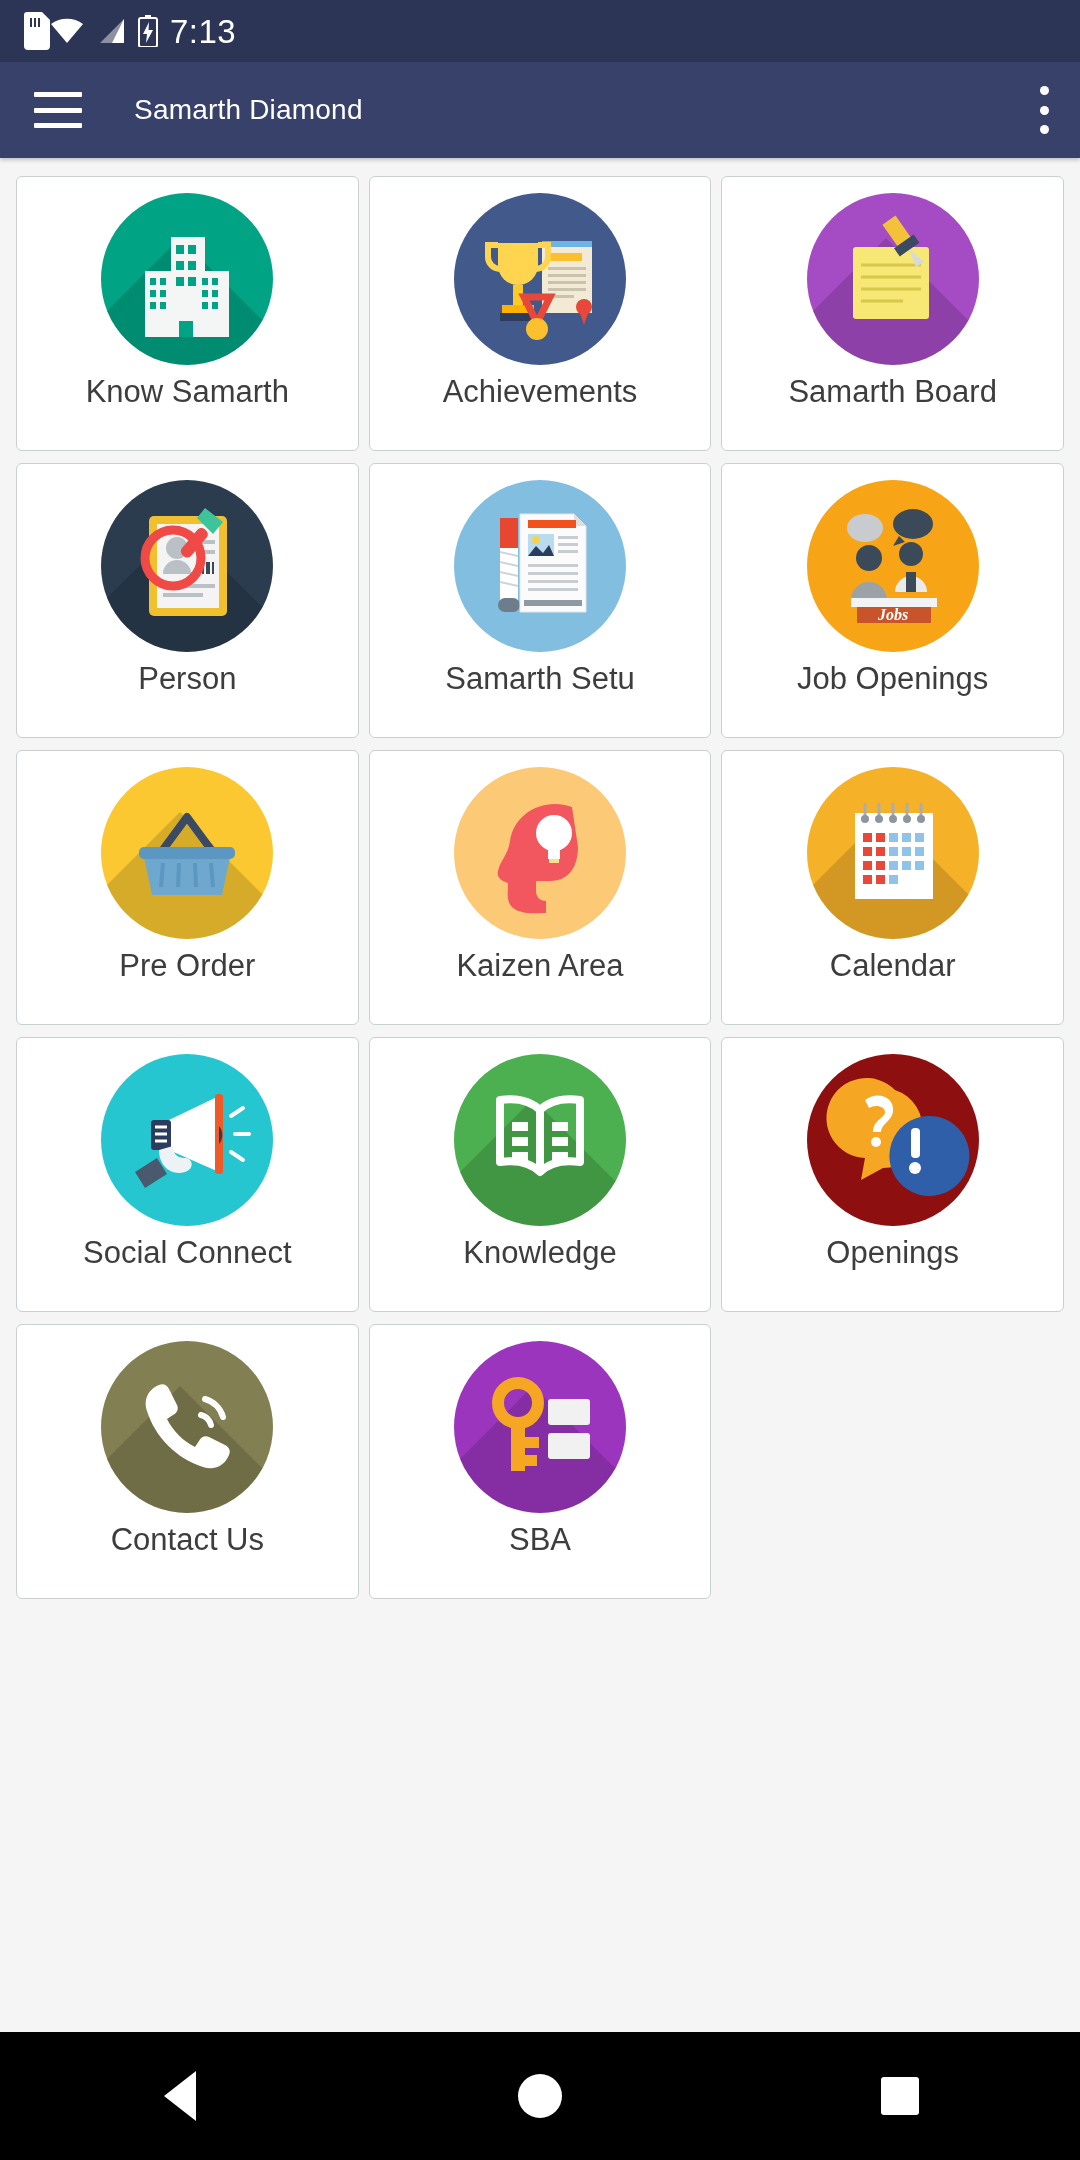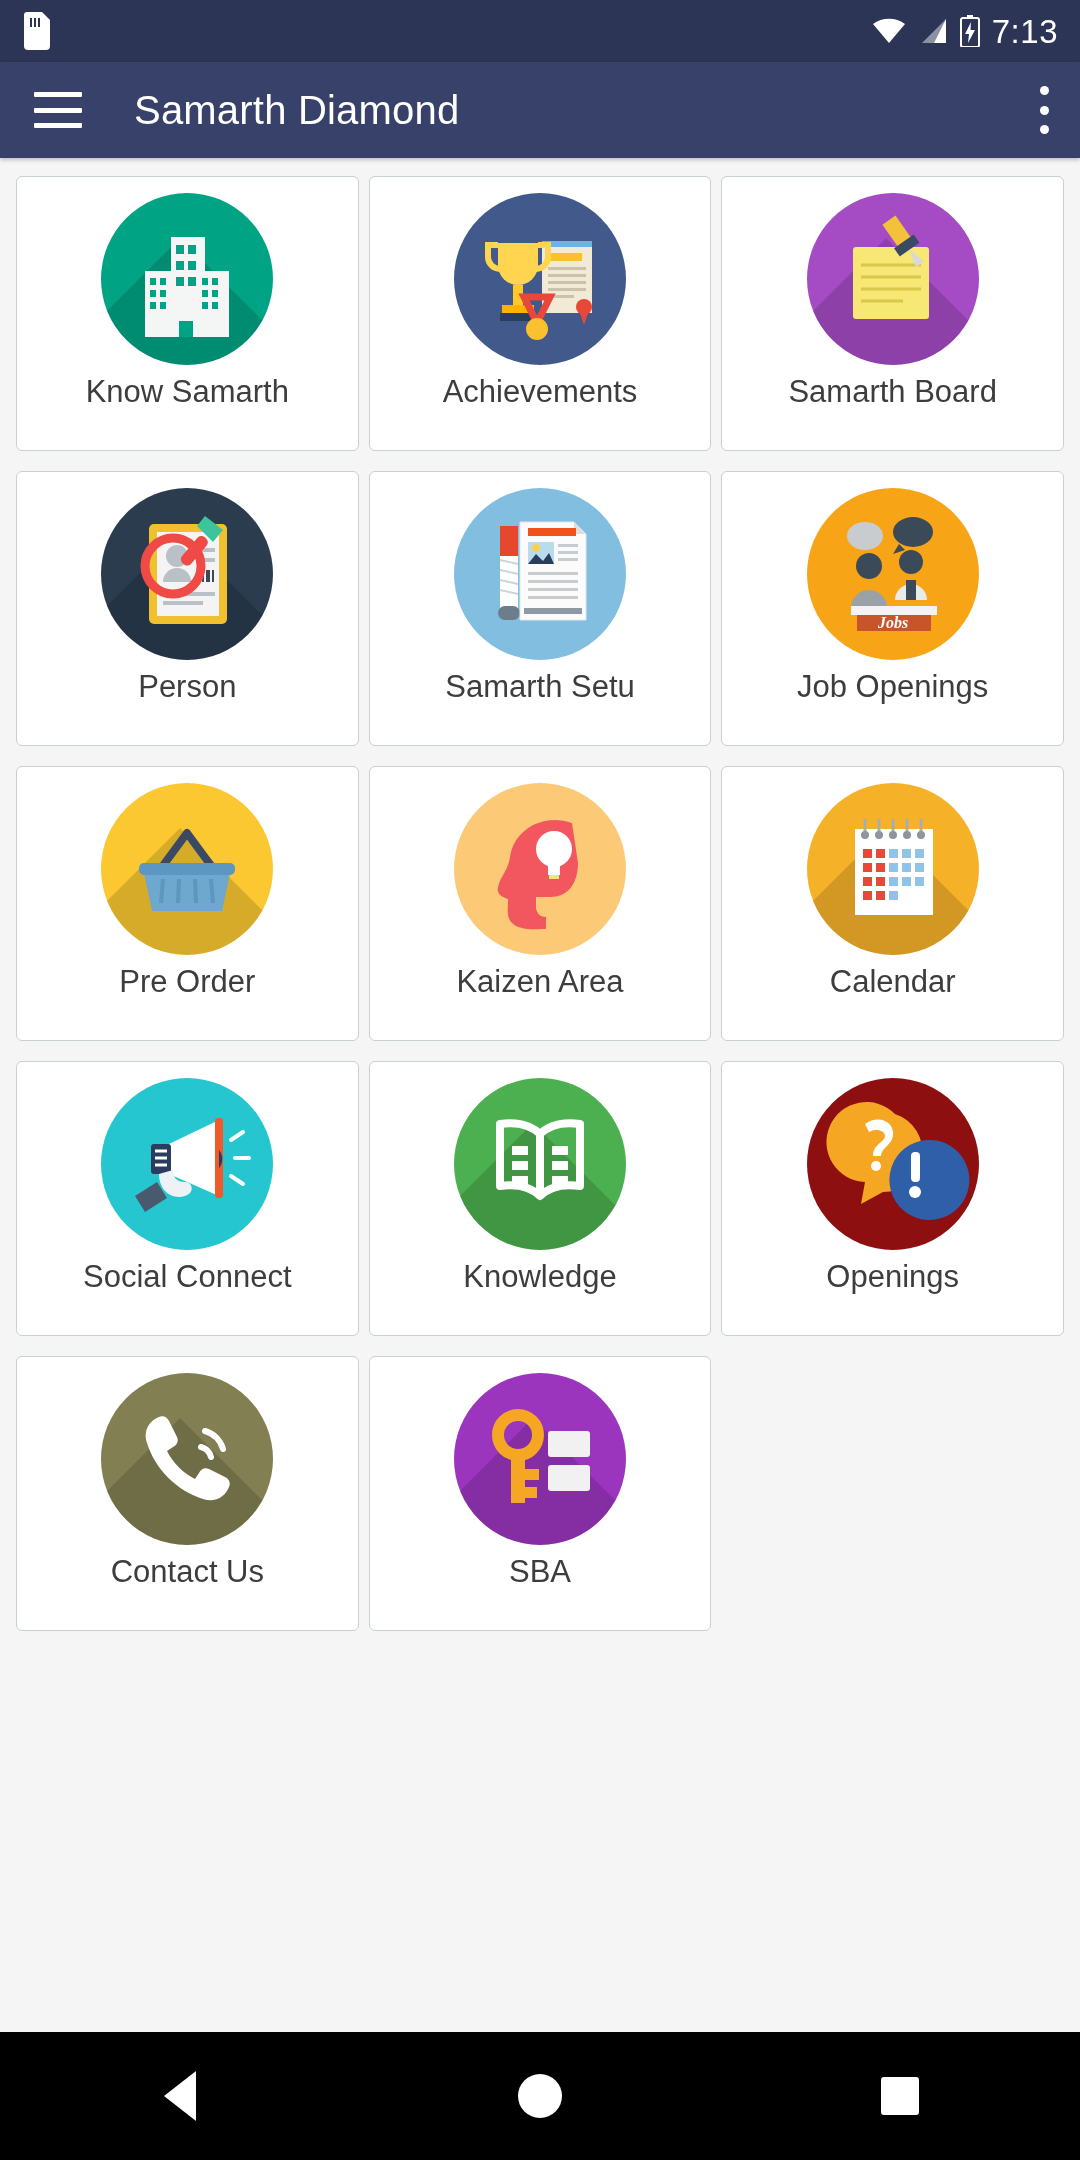--- a/index.html
+++ b/index.html
@@ -6,21 +6,21 @@
   body{
     width:1080px;height:2160px;overflow:hidden;
     font-family:"Liberation Sans", sans-serif;
     background:#f5f5f5;
   }
   .phone{position:relative;width:1080px;height:2160px;display:flex;flex-direction:column;background:#f5f5f5;}
 
   
   .statusbar{
     height:62px;flex:0 0 62px;background:#2c3556;color:#fff;
-    display:flex;align-items:center;justify-content:space-between;
+    display:flex;align-items:center;justify-content:flex-start;
     padding:0 22px 0 24px;box-sizing:border-box;
   }
   .status-left{display:flex;align-items:center;}
   .status-right{display:flex;align-items:center;gap:12px;}
   .sd-icon{width:26px;height:38px;position:relative;}
   .sd-body{position:absolute;left:0;top:0;width:26px;height:38px;background:#fff;
     border-radius:3px 3px 4px 4px;
     clip-path:polygon(0 0,18px 0,26px 8px,26px 38px,0 38px);}
   .sd-lines{position:absolute;left:6px;top:6px;display:flex;gap:2px;}
   .sd-lines i{display:block;width:2px;height:9px;background:#2c3556;}
@@ -32,29 +32,29 @@
   
   .appbar{
     height:96px;flex:0 0 96px;background:#374169;
     display:flex;align-items:center;padding:0 30px 0 34px;box-sizing:border-box;
     box-shadow:0 2px 4px rgba(0,0,0,0.22);
     position:relative;z-index:5;
   }
   .hamburger{width:48px;height:36px;display:flex;flex-direction:column;justify-content:space-between;cursor:pointer;}
   .hamburger i{display:block;height:5px;background:#fff;border-radius:1px;}
   .appbar-title{
-    color:#fff;font-size:40px;font-weight:400;margin-left:52px;letter-spacing:0.2px;
+    color:#fff;font-size:28px;font-weight:400;margin-left:52px;letter-spacing:0.2px;
     white-space:nowrap;
   }
   .overflow{margin-left:auto;width:12px;height:48px;display:flex;flex-direction:column;justify-content:space-between;align-items:center;cursor:pointer;}
   .overflow i{display:block;width:9px;height:9px;border-radius:50%;background:#fff;}
 
   
   .content{flex:1 1 auto;background:#f5f5f5;padding:18px 16px 0 16px;box-sizing:border-box;overflow:hidden;}
-  .grid{display:grid;grid-template-columns:repeat(3,1fr);gap:20px 10px;}
+  .grid{display:grid;grid-template-columns:repeat(3,1fr);gap:12px 10px;}
   .card{
     background:#ffffff;border:1.5px solid #c8d0d0;border-radius:6px;
     height:275px;box-sizing:border-box;
     display:flex;flex-direction:column;align-items:center;justify-content:flex-start;
     padding-top:16px;cursor:pointer;position:relative;overflow:hidden;
   }
   .icon-wrap{width:172px;height:172px;position:relative;display:flex;justify-content:center;text-decoration:underline;}
   .circle{
     position:absolute;left:0;top:0;width:172px;height:172px;border-radius:50%;
     overflow:hidden;

